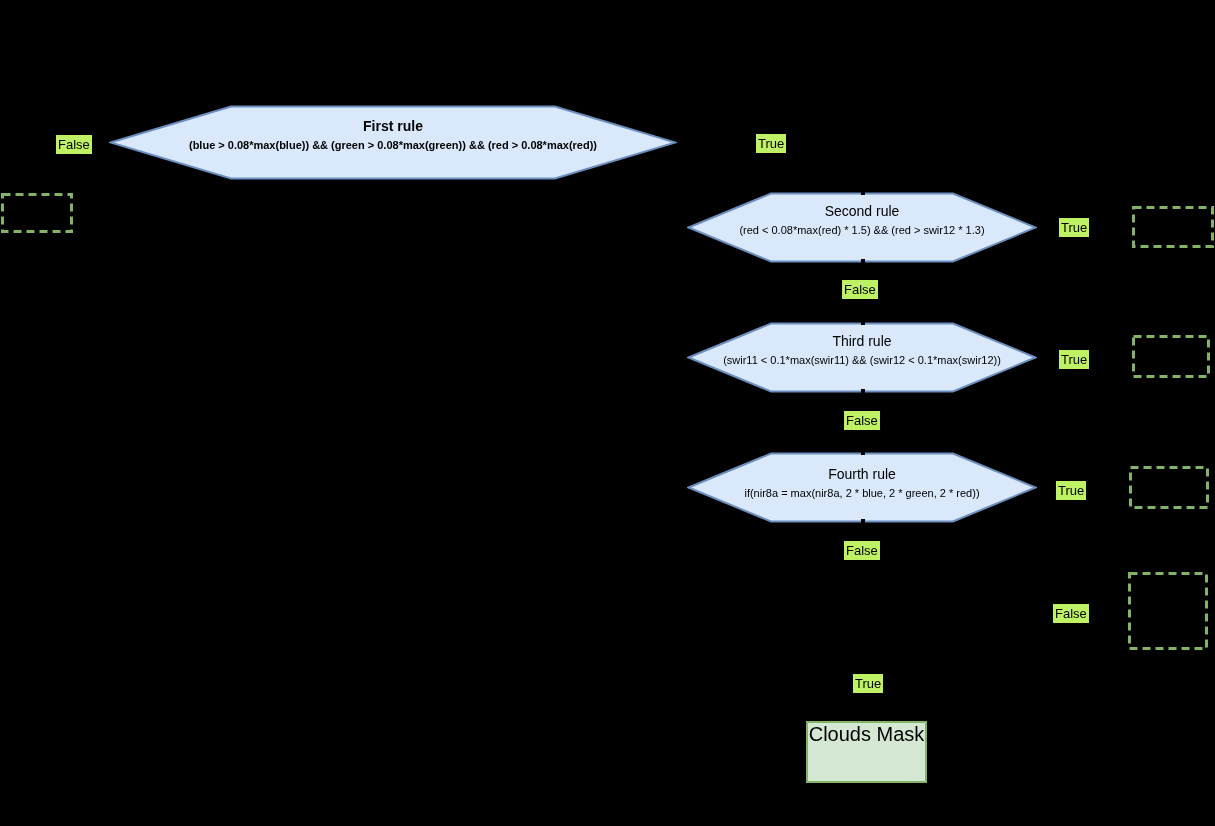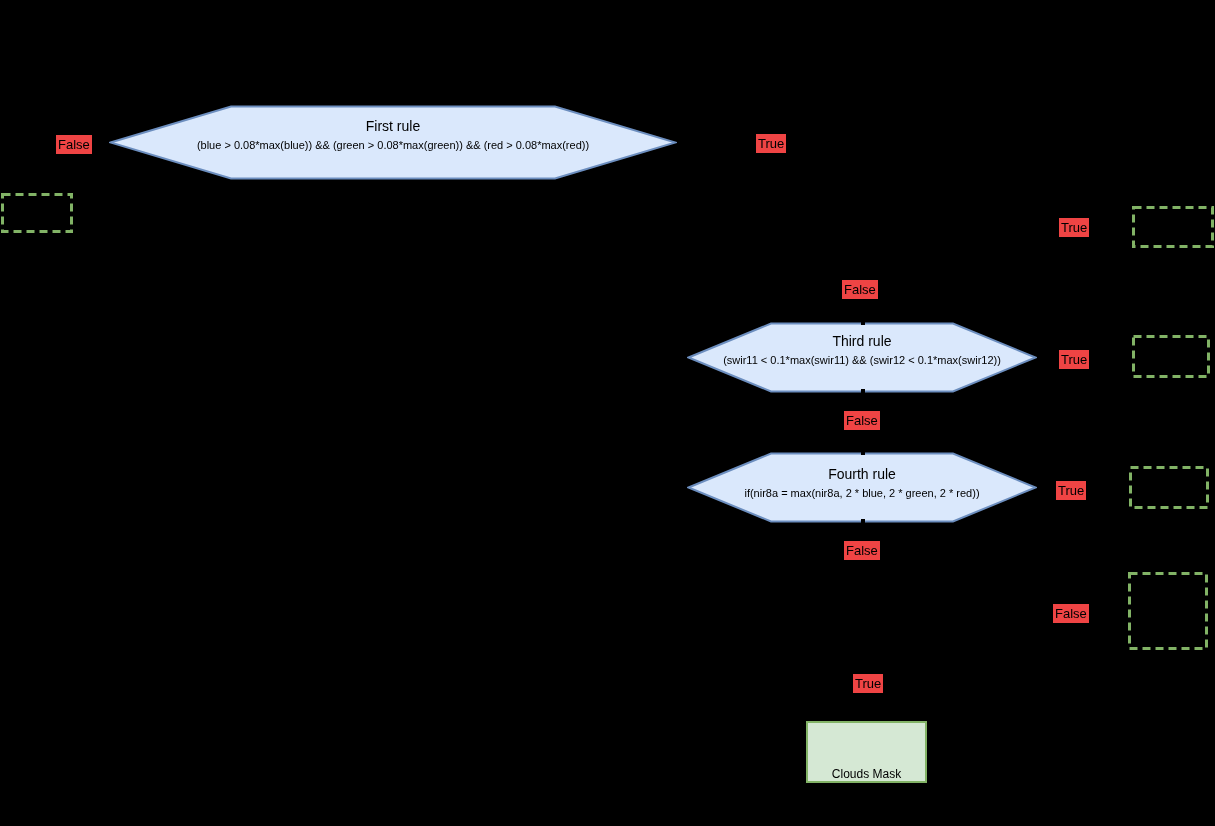--- a/index.html
+++ b/index.html
@@ -11,47 +11,56 @@
   .hex { position:absolute; }
   .hex svg { position:absolute; left:0; top:0; display:block; }
   .hex-label {
     position:absolute; left:0; top:0; right:0; bottom:0;
     display:flex; flex-direction:column; align-items:center; justify-content:center;
     gap:5px; transform:translateY(-8px); text-align:center; pointer-events:none;
   }
   .hex-title { font-size:14px; line-height:16px; color:#000; }
   .hex-cond  { font-size:11px; line-height:13px; color:#000; white-space:nowrap; }
   .edge-label {
-    position:absolute; background:#ef4444; color:#000000;
+    position:absolute; background:#bef264; color:#000000;
     font-size:13px; line-height:17px; padding:1px 2px; white-space:nowrap;
   }
   .dashed-box { position:absolute; }
   .tick { position:absolute; width:4px; height:5px; background:#000000; }
   .terminal {
     position:absolute; left:806px; top:721px; width:121px; height:62px;
     background:#d5e8d4; border:2px solid #82b366; box-sizing:border-box;
-    display:flex; align-items:flex-end; justify-content:center;
-    font-size:12px; color:#000;
+    display:flex; align-items:flex-start; justify-content:center;
+    font-size:20px; color:#000;
   }
 </style>
 </head>
 <body>
 
 <div class="canvas">
 
-  <div class="hex" style="left:109px; top:105px; width:568px; height:75px;">
+  <div class="hex" style="left:109px; top:105px; width:568px; height:75px;font-weight:bold;">
     <svg width="568" height="75" viewBox="0 0 568 75">
       <polygon points="1.5,37.5 122,1.5 446,1.5 566.5,37.5 446,73.5 122,73.5" fill="#dae8fc" stroke="#6c8ebf" stroke-width="2"></polygon>
     </svg>
     <div class="hex-label">
       <div class="hex-title">First rule</div>
       <div class="hex-cond">(blue &gt; 0.08*max(blue)) &amp;&amp; (green &gt; 0.08*max(green)) &amp;&amp; (red &gt; 0.08*max(red))</div>
     </div>
   </div>
 
+  <div class="hex" style="left:687px; top:192px; width:350px; height:71px;">
+    <svg width="350" height="71" viewBox="0 0 350 71">
+      <polygon points="1.5,35.5 84,1.5 266,1.5 348.5,35.5 266,69.5 84,69.5" fill="#dae8fc" stroke="#6c8ebf" stroke-width="2"></polygon>
+    </svg>
+    <div class="hex-label">
+      <div class="hex-title">Second rule</div>
+      <div class="hex-cond">(red &lt; 0.08*max(red) * 1.5) &amp;&amp; (red &gt; swir12 * 1.3)</div>
+    </div>
+  </div>
 
   <div class="hex" style="left:687px; top:322px; width:350px; height:71px;">
     <svg width="350" height="71" viewBox="0 0 350 71">
       <polygon points="1.5,35.5 84,1.5 266,1.5 348.5,35.5 266,69.5 84,69.5" fill="#dae8fc" stroke="#6c8ebf" stroke-width="2"></polygon>
     </svg>
     <div class="hex-label">
       <div class="hex-title">Third rule</div>
       <div class="hex-cond">(swir11 &lt; 0.1*max(swir11) &amp;&amp; (swir12 &lt; 0.1*max(swir12))</div>
     </div>
   </div>

